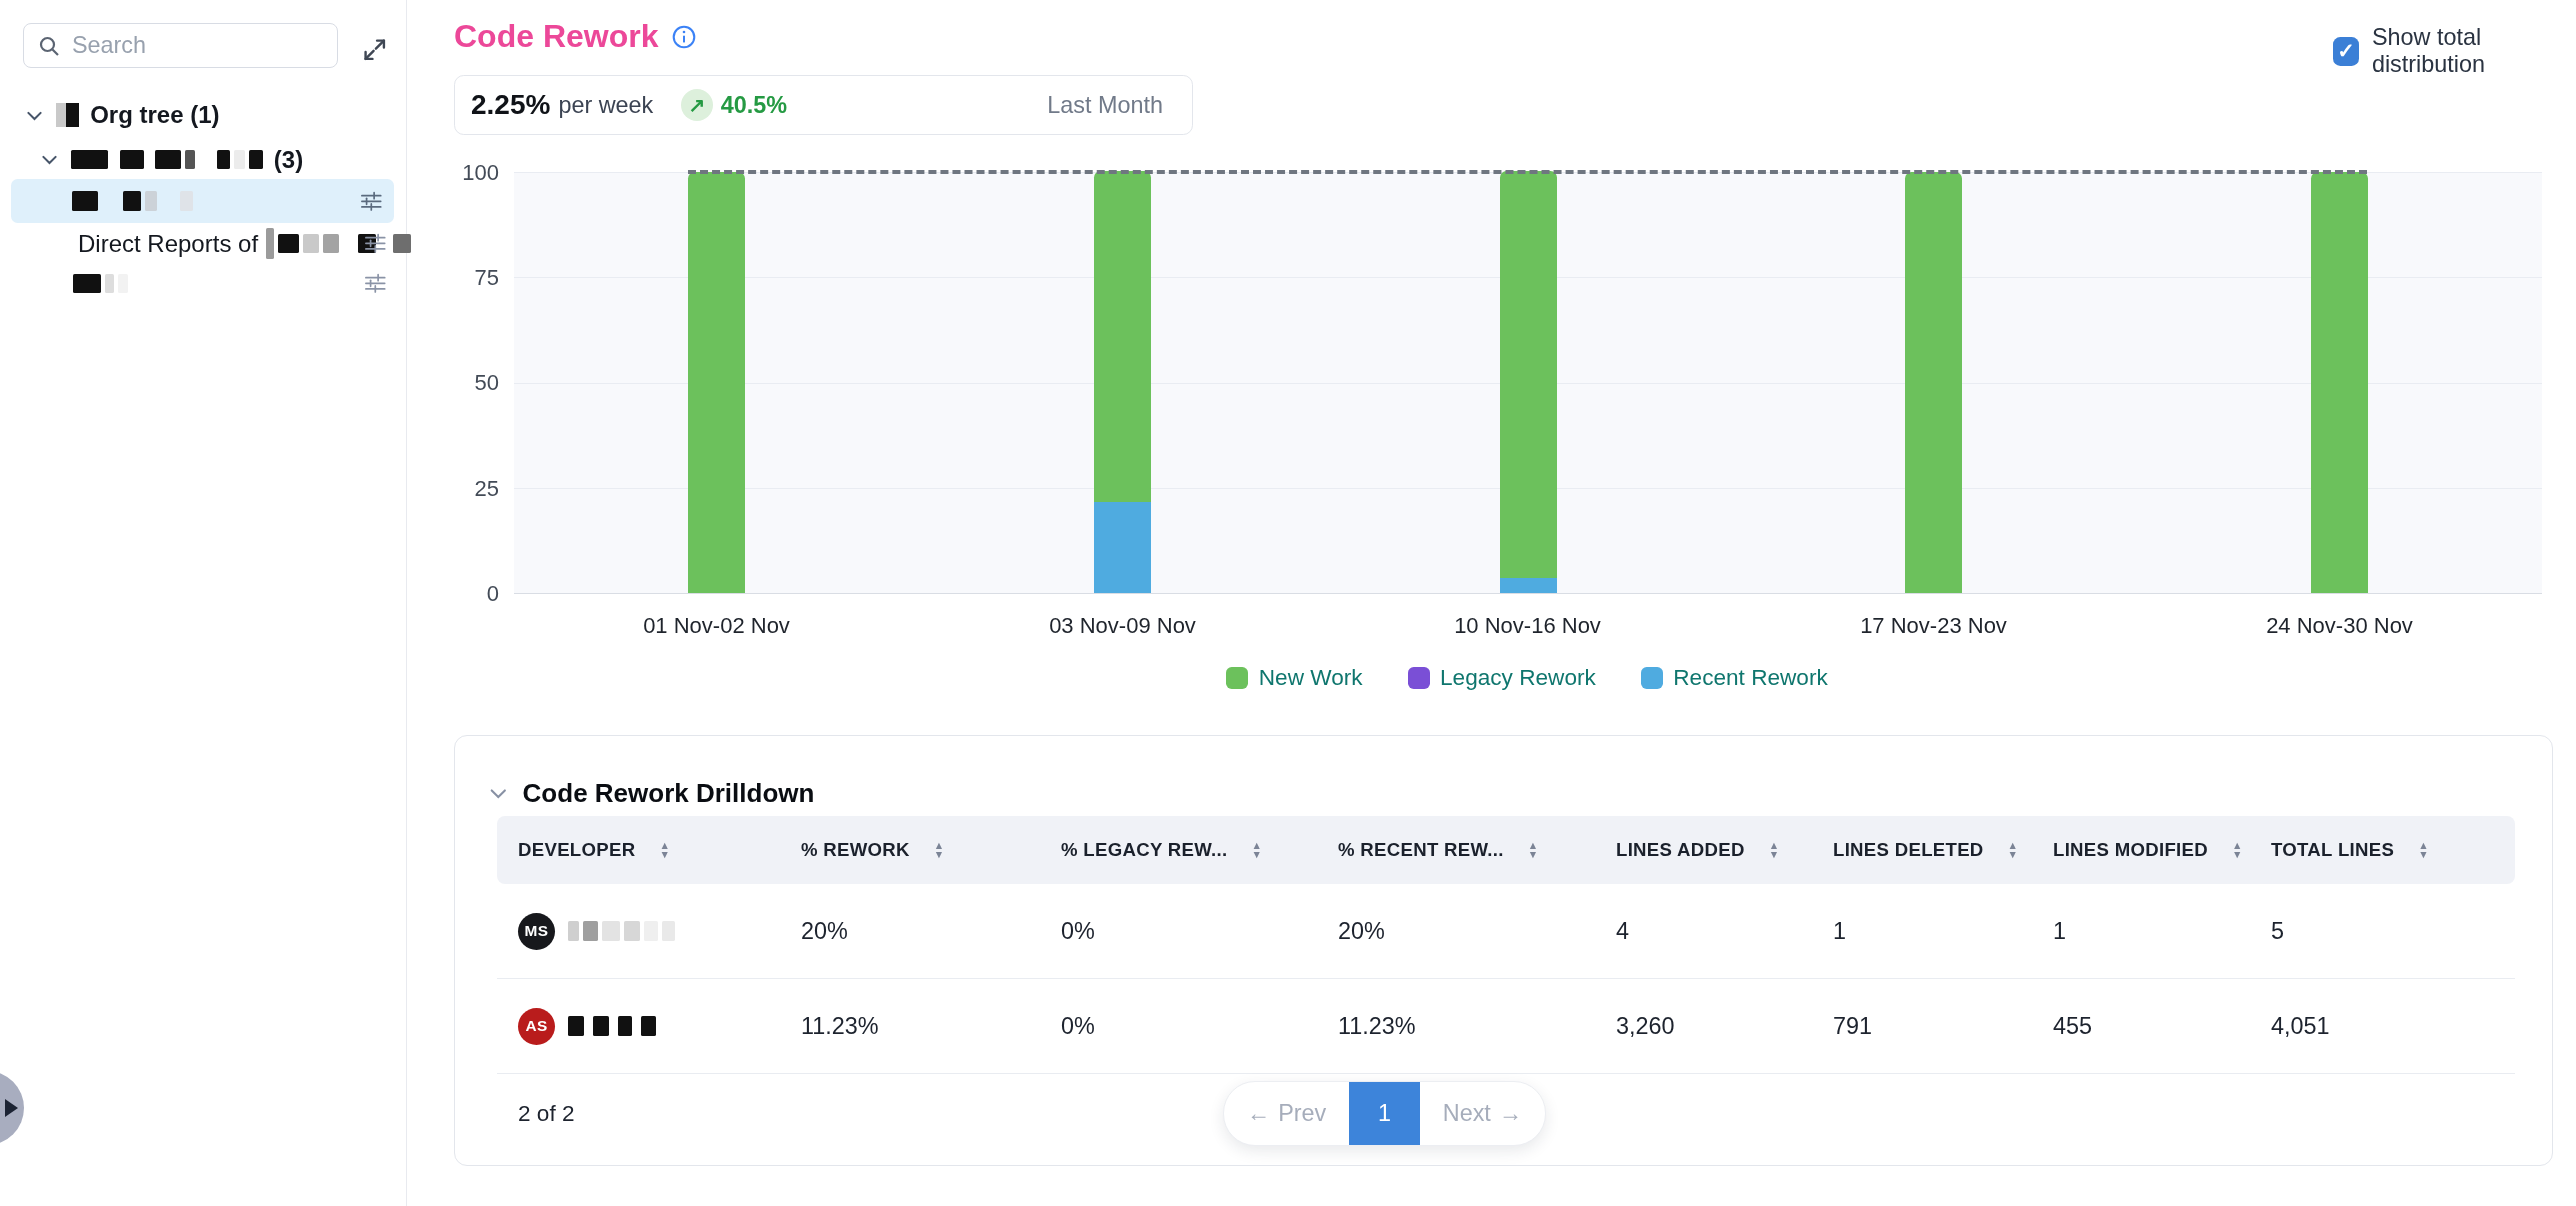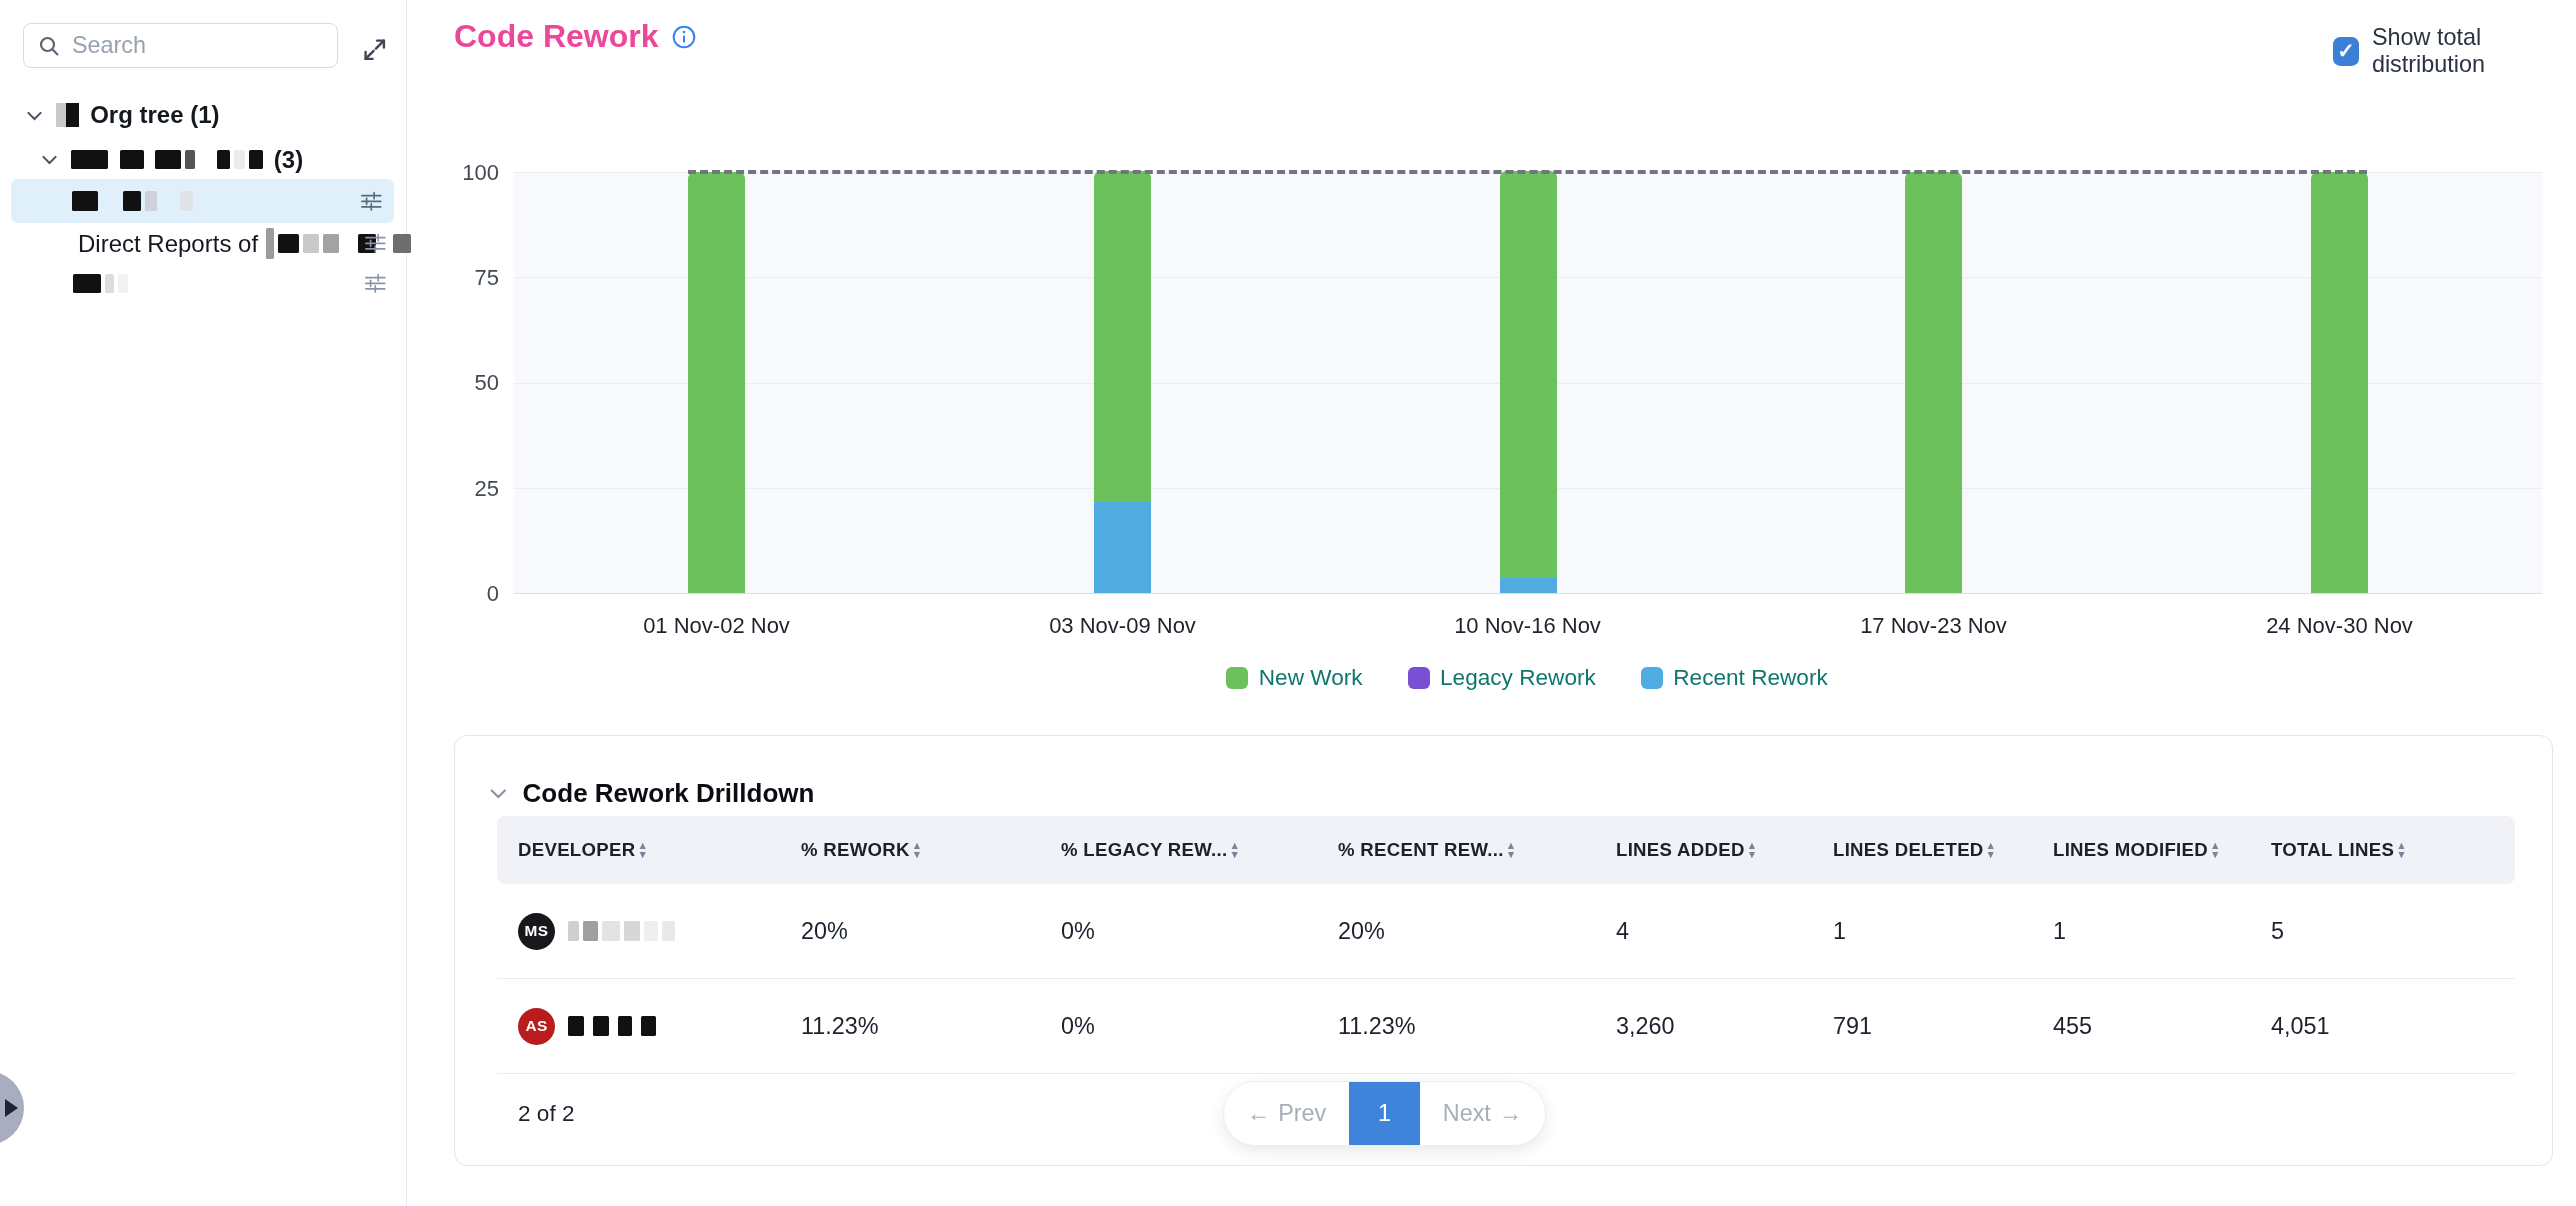--- a/index.html
+++ b/index.html
@@ -91,21 +91,21 @@
     border:1.6px solid #e3e6ec; border-radius:13px; background:#fff; }
   .card-title-row { position:absolute; left:32px; top:42px; display:flex;
     align-items:center; gap:13px; cursor:pointer; }
   .card-title { font-size:26px; font-weight:700; color:#0a0d12; }
 
   .table { position:absolute; left:42px; top:80px; width:2018px; }
   .thead, .trow { display:grid;
     grid-template-columns:304px 260px 277px 278px 217px 220px 218px 1fr;
     align-items:center; }
   .thead { height:68px; background:#f0f2f7; border-radius:8px; }
-  .th { display:flex; align-items:center; gap:2px; font-size:18.6px;
+  .th { display:flex; align-items:center; gap:24px; font-size:18.6px;
     font-weight:700; color:#1b212c; letter-spacing:0.3px; cursor:pointer;
     white-space:nowrap; }
   .th:first-child, .td:first-child { padding-left:21px; }
   .sort { display:flex; flex-direction:column; color:#7b8496; font-size:10.5px;
     line-height:9px; }
   .trow { height:95px; border-bottom:1.6px solid #e9ecf1; }
   .td { font-size:23.4px; color:#1d232e; }
   .dev-cell { display:flex; align-items:center; gap:13px; }
   .avatar { width:37px; height:37px; border-radius:50%; color:#fff; font-size:15.4px;
     font-weight:700; display:flex; align-items:center; justify-content:center;
@@ -258,20 +258,27 @@
           <line x1="12" y1="10.8" x2="12" y2="17"></line>
           <circle cx="12" cy="7.4" r="1.2" fill="#3b82f6" stroke="none"></circle>
       </svg>
     </span>
   </div>
   <div class="total-dist">
     <span class="checkbox">✓</span>
     <span class="total-dist-label">Show total distribution</span>
   </div>
 
+  <div class="stats-card">
+    <span class="stat-value">2.25%</span>
+    <span class="stat-unit">per week</span>
+    <span class="delta-circle">↗</span>
+    <span class="delta-value">40.5%</span>
+    <span class="stat-period">Last Month</span>
+  </div>
 
   <div class="chart">
     <div class="plot">
         <div class="gridline baseline" style="top: 421px;"></div>
         <div class="gridline" style="top: 316px;"></div>
         <div class="gridline" style="top: 211px;"></div>
         <div class="gridline" style="top: 105px;"></div>
         <div class="gridline" style="top: 0px;"></div>
         <div class="bar-col" style="left: 174px;">
           <div class="seg" style="height: 421px; background: rgb(108, 193, 92); border-radius: 6.5px 6.5px 0px 0px;"></div>

